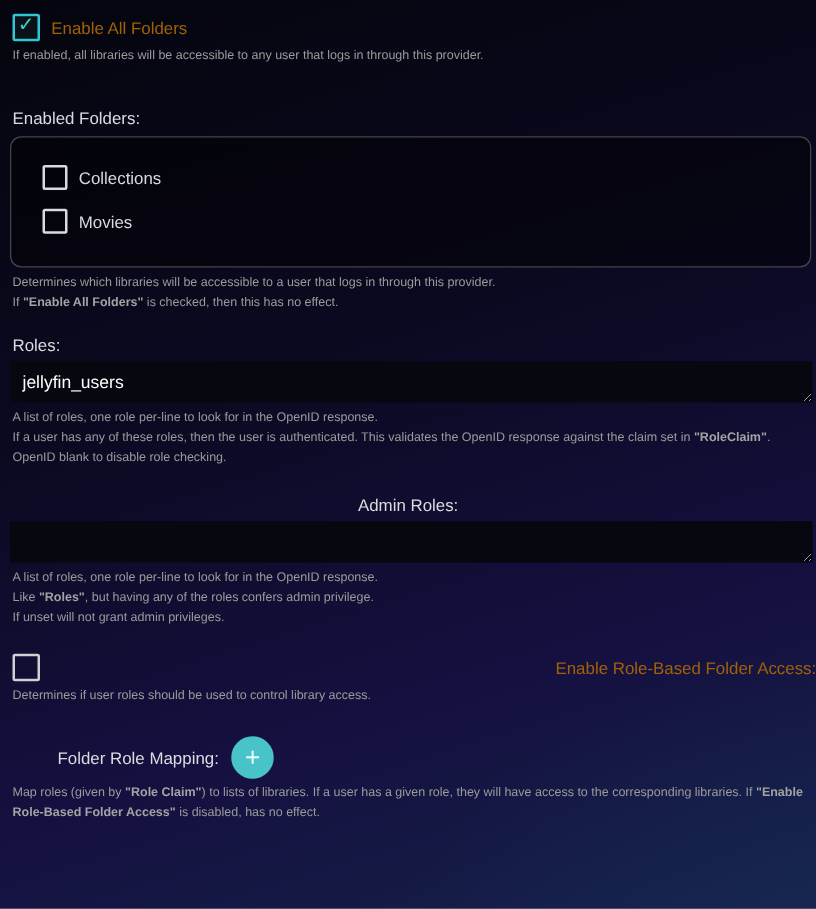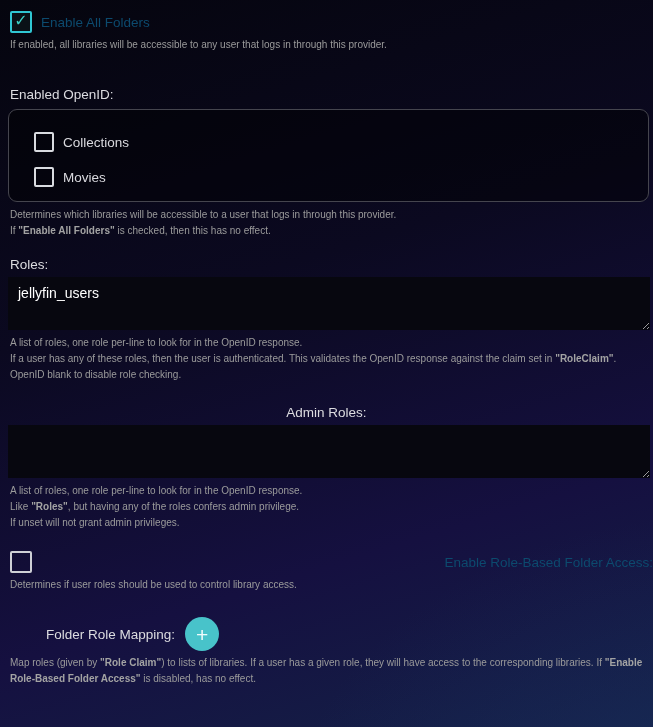--- a/index.html
+++ b/index.html
@@ -19,44 +19,44 @@
   .cb-row.main { margin-top:11px; }
   .checkbox {
     width:22px; height:22px; flex:0 0 22px;
     border:2px solid #ced0d6; border-radius:2px;
     background:transparent;
     display:flex; align-items:center; justify-content:center;
   }
   .checkbox .checkmark { display:none; color:#3bd0c6; font-size:16px; font-weight:bold; line-height:1; transform:translateY(-1px); }
   .checkbox.checked { border-color:#30c6d3; background:#0a1117; }
   .checkbox.checked .checkmark { display:block; }
-  .cb-label { color:#0c4a6e; font-size:13.5px; }
+  .cb-label { color:#a16207; font-size:13.5px; }
 
   
   .desc { margin:4px 10px 0 10px; color:#9b9b9b; font-size:10px; line-height:16px; }
   .desc strong { font-weight:bold; color:#a3a3a3; }
 
   
   .sec-label { margin:18px 10px 0 10px; color:#dcdce0; font-size:13.5px; line-height:16px; }
 
   
   .folder-list {
     margin:6px 4px 0 8px; width:641px;
     border:1px solid #45454e; border-radius:9px;
     background:rgba(0,0,0,0.42);
-    padding:22px 16px 14px 16px;
+    padding:22px 16px 26px 16px;
   }
   .folder-list .cb-row { margin-left:9px; }
   .folder-list .cb-row + .cb-row { margin-top:15px; }
   .folder-list .checkbox { width:20px; height:20px; flex:0 0 20px; border-width:2px; border-color:#d9dbe0; }
   .folder-list .cb-label { color:#d9d9de; }
 
   
   textarea.role-box {
-    display:block; margin:4px 3px 0 8px; width:642px; height:53px;
+    display:block; margin:4px 3px 0 8px; width:642px; height:33px;
     background:#07070f; border:none; outline:none;
     color:#ffffff; font-family:inherit; font-size:14px;
     padding:7px 10px; line-height:18px; resize:both;
   }
 
   
   .fab-row { display:flex; align-items:center; gap:10px; margin:24px 0 0 10px; }
   .fab-label { color:#dcdce0; font-size:13.5px;margin-left:36px; }
   .fab {
     width:34px; height:34px; border-radius:50%; border:none;
@@ -76,21 +76,21 @@
       <span class="checkmark">✓</span>
     </span>
     <span class="cb-label">Enable All Folders</span>
   </div>
   <div class="desc">
       <div><span>If enabled, all libraries will be accessible to any user that logs in through this provider.</span></div>
     </div>
 
   <div class="gap-md"></div>
 
-  <div class="sec-label">Enabled OpenID:</div>
+  <div class="sec-label">Enabled Folders:</div>
   <fieldset class="folder-list">
     <div class="cb-row">
       <span class="checkbox">
         
       </span>
       <span class="cb-label">Collections</span>
     </div>
     <div class="cb-row">
       <span class="checkbox">
         

